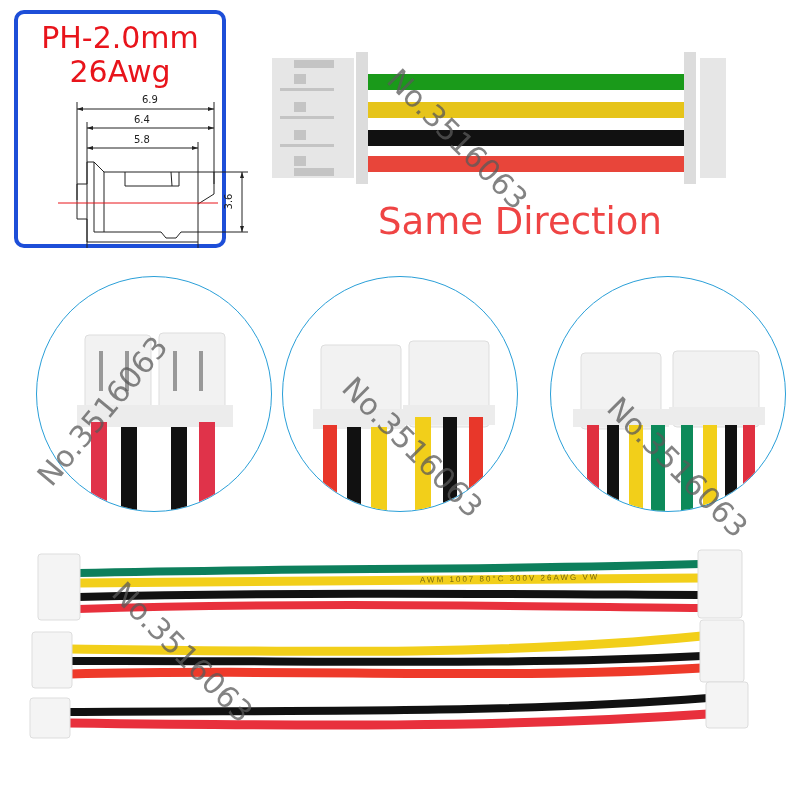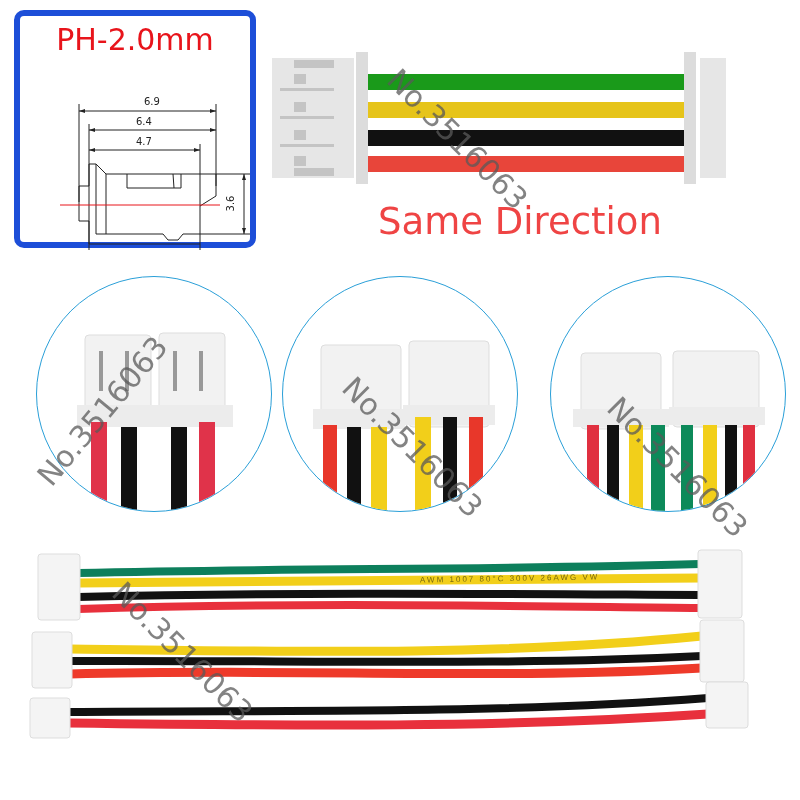--- a/index.html
+++ b/index.html
@@ -1,38 +1,39 @@
 <!DOCTYPE html>
 <html><head>
 <meta charset="utf-8">
 <style>
   html, body { margin:0; padding:0; background:#ffffff; }
   body { width:800px; height:800px; position:relative; overflow:hidden; font-family:"Liberation Sans", sans-serif; }
   .abs { position:absolute; }
 
   
-  .spec-card { left:14px; top:10px; width:242px; height:238px; border:6px solid #1d4ed8; border-radius:10px; box-sizing:border-box; background:#fff; }
+  .spec-card { left:14px; top:10px; width:212px; height:238px; border:4px solid #1d4ed8; border-radius:10px; box-sizing:border-box; background:#fff; }
   .spec-title { left:0; width:100%; text-align:center; color:#e8141b; font-size:30px; line-height:32px; font-family:"DejaVu Sans", sans-serif; }
   .spec-title.l1 { top:8px; }
   .spec-title.l2 { top:42px; }
   .dim-label { font-size:10px; color:#222; font-family:"DejaVu Sans", sans-serif; }
 
   
   .sd-title { left:360px; top:200px; width:320px; text-align:center; font-size:37px; color:#ef4444; font-family:"DejaVu Sans", sans-serif; }
 
   
   .circle { width:236px; height:236px; border:1.5px solid #2a9fd8; border-radius:50%; box-sizing:border-box; overflow:hidden; background:#fff; }
 
   .watermark { color:rgba(90,90,90,0.75); font-size:30px; font-family:"DejaVu Sans", sans-serif; white-space:nowrap; transform-origin:left top; }
 </style>
 </head>
 <body>
 
 <div class="abs spec-card">
   <div class="abs spec-title l1">PH-2.0mm</div>
+  <div class="abs spec-title l2">26Awg</div>
 
   <svg class="abs" style="left:0;top:0" width="238" height="234">
     <g stroke="#222" stroke-width="1" fill="none">
 
       <line x1="59" y1="95" x2="196" y2="95"></line>
       <line x1="59" y1="88" x2="59" y2="186"></line>
       <line x1="196" y1="88" x2="196" y2="170"></line>
 
       <line x1="69" y1="114" x2="196" y2="114"></line>
       <line x1="69" y1="108" x2="69" y2="235"></line>
@@ -60,21 +61,21 @@
       <polygon points="69,114 75,112 75,116"></polygon>
         <polygon points="196,114 190,112 190,116"></polygon>
       <polygon points="69,134 75,132 75,136"></polygon>
         <polygon points="180,134 174,132 174,136"></polygon>
       <polygon points="224,158 222,164 226,164"></polygon>
         <polygon points="224,218 222,212 226,212"></polygon>
     </g>
   </svg>
   <div class="abs dim-label" style="left:124px;top:80px">6.9</div>
   <div class="abs dim-label" style="left:116px;top:100px">6.4</div>
-  <div class="abs dim-label" style="left:116px;top:120px">4.7</div>
+  <div class="abs dim-label" style="left:116px;top:120px">5.8</div>
   <div class="abs dim-label" style="left:203px;top:182px;transform:rotate(-90deg)">3.6</div>
 </div>
 
 <svg class="abs" style="left:266px;top:50px" width="460" height="150">
 
   <rect x="6" y="8" width="82" height="120" fill="#e6e6e6"></rect>
   <rect x="90" y="2" width="12" height="132" fill="#dcdcdc"></rect>
   <g fill="#c4c4c4">
     <rect x="28" y="10" width="40" height="8"></rect>
       <rect x="28" y="118" width="40" height="8"></rect>

